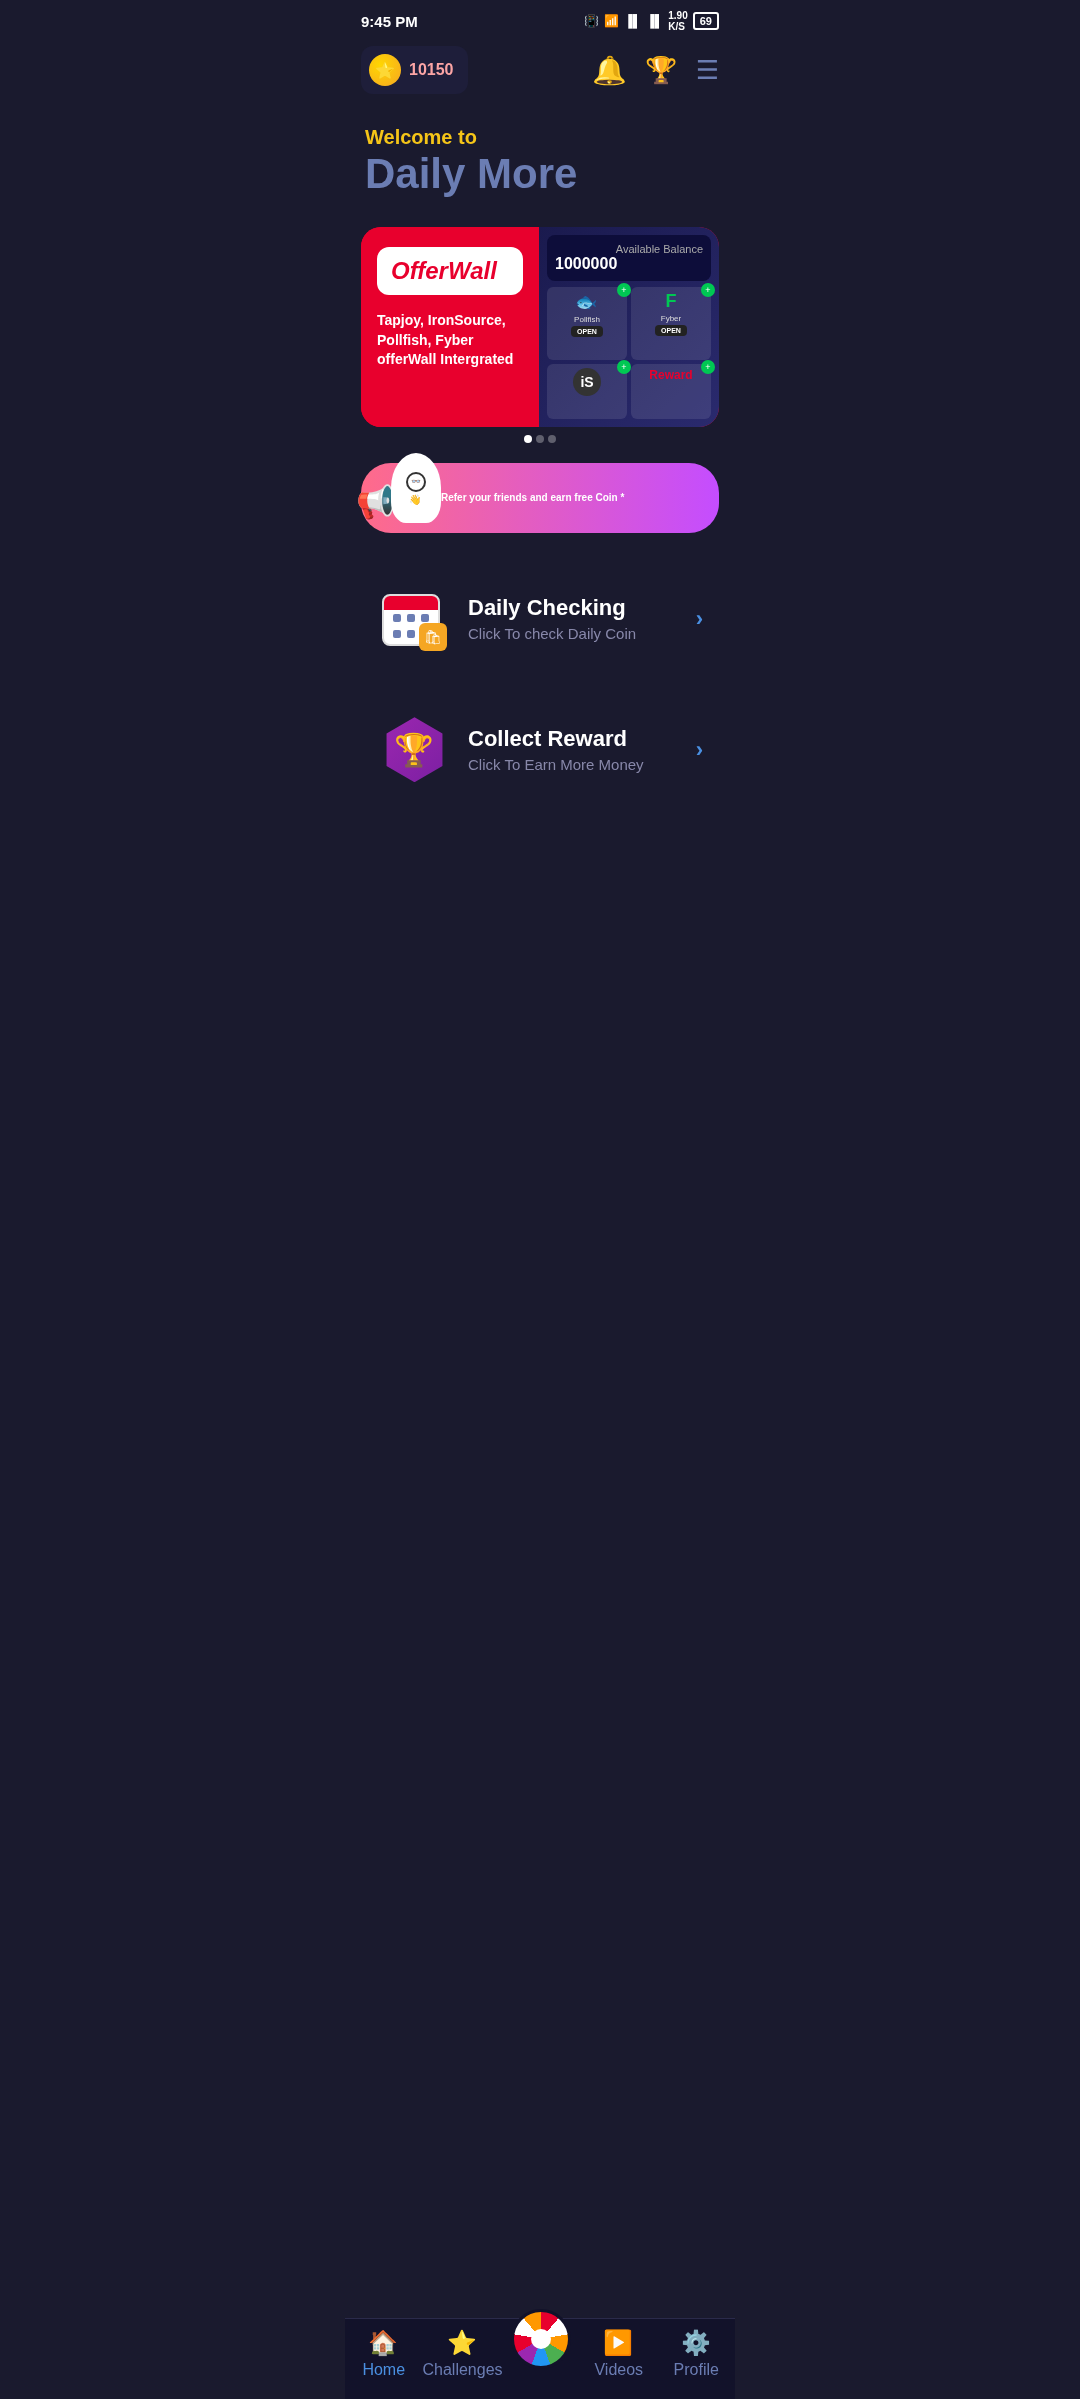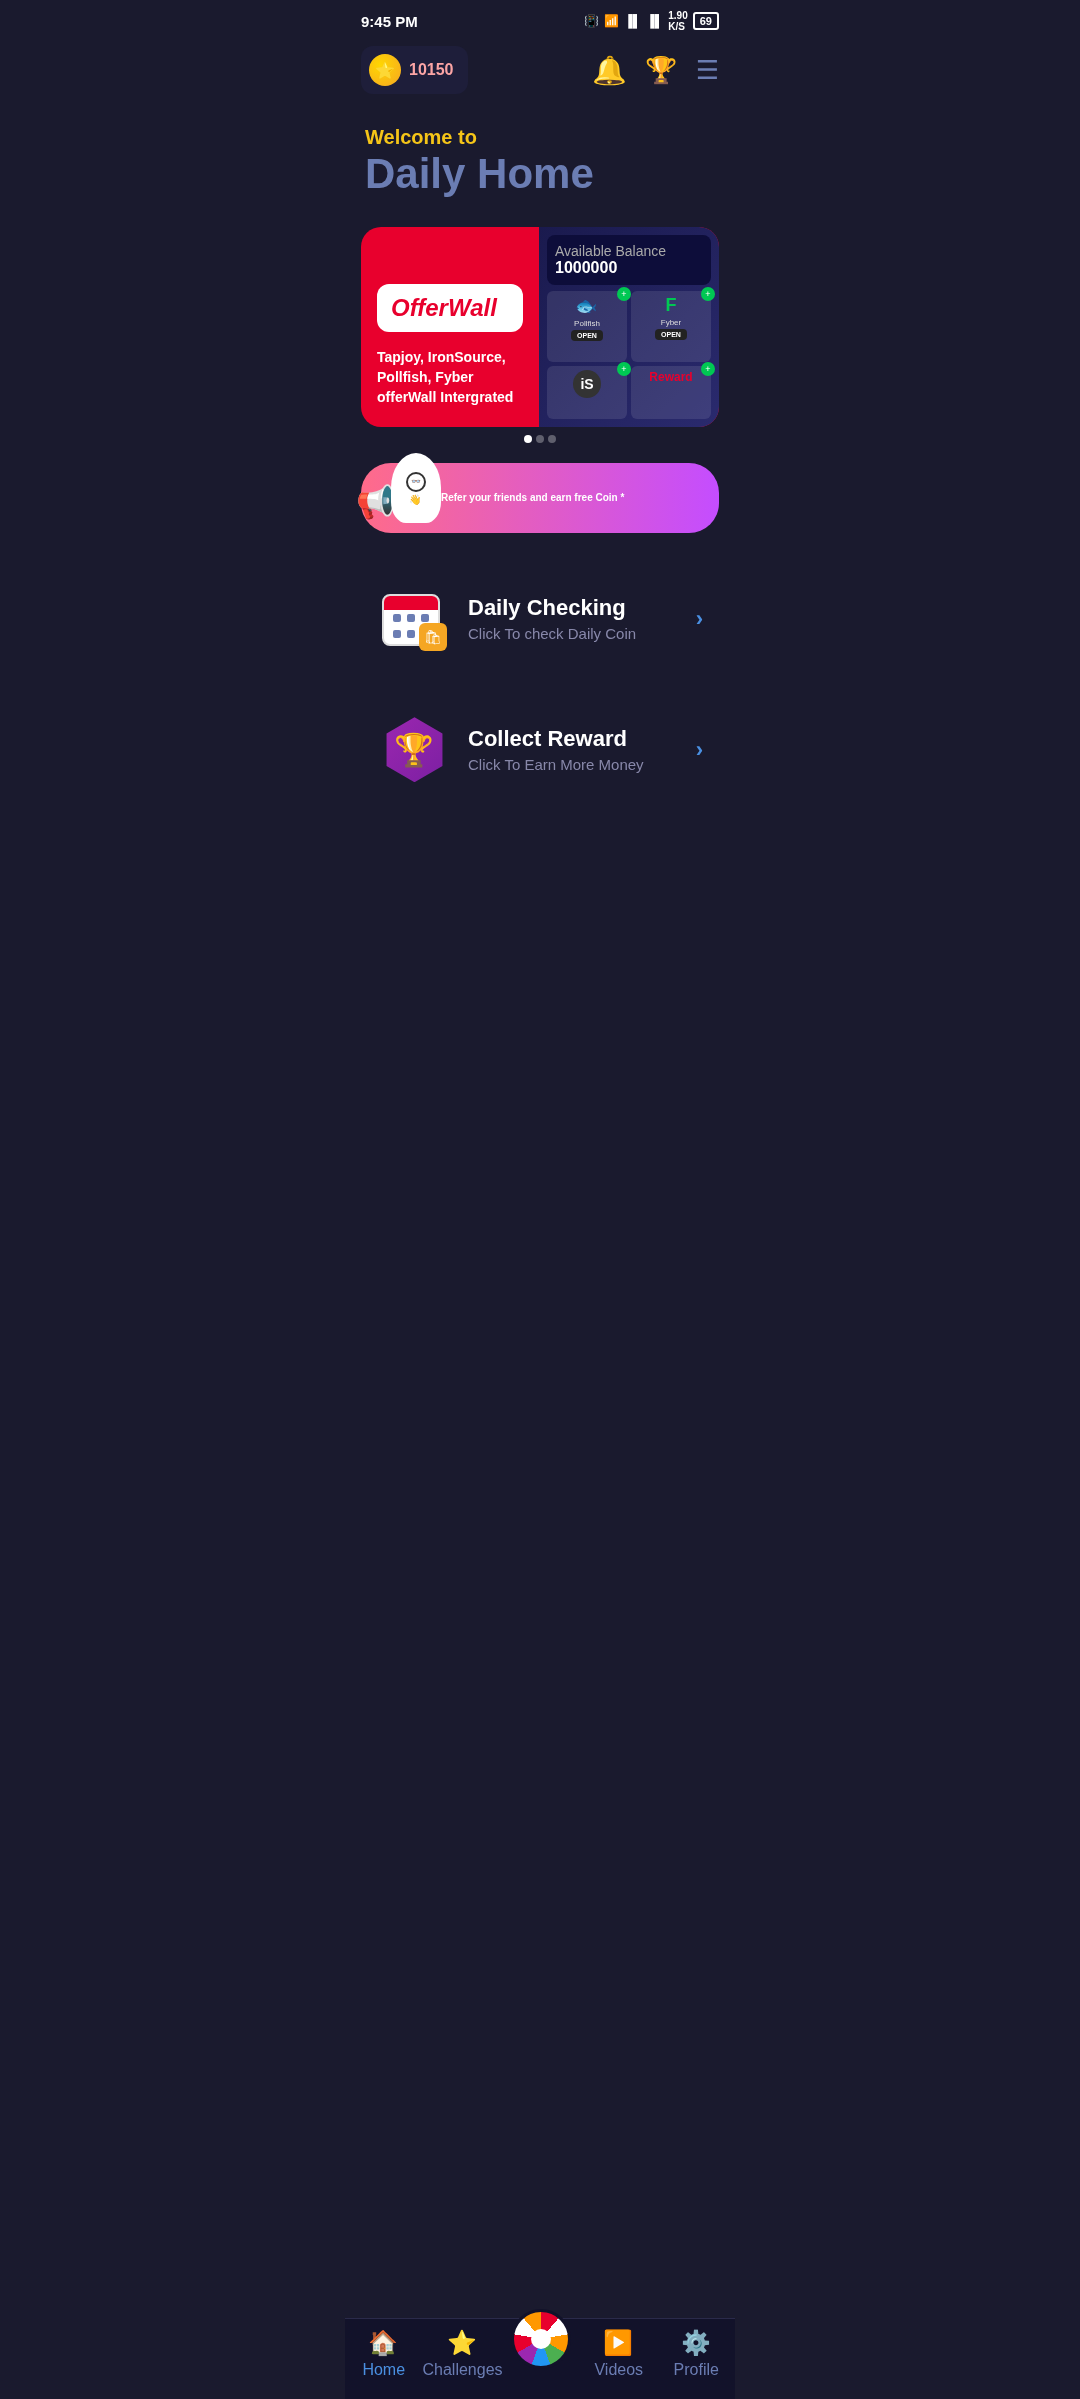--- a/index.html
+++ b/index.html
@@ -88,22 +88,21 @@
       display: flex;
       min-height: 200px;
       position: relative;
     }
     .banner-left {
       flex: 1;
       padding: 20px 16px;
       background: #e8002d;
       display: flex;
       flex-direction: column;
-      justify-content: flex-end;
-      border-radius: 28px;
+      justify-content: flex-start;
     }
     .offerwall-title-box {
       background: #fff;
       border-radius: 12px;
       padding: 10px 14px;
       margin-bottom: 16px;
     }
     .offerwall-title {
       color: #e8002d;
       font-size: 24px;
@@ -123,21 +122,21 @@
       flex-direction: column;
       padding: 8px;
       position: relative;
     }
     .mock-balance-box {
       background: #0d0d3a;
       border-radius: 8px;
       padding: 8px;
       margin-bottom: 6px;
     }
-    .mock-balance-label { color: #aaa; font-size: 14px; }
+    .mock-balance-label { color: #aaa; font-size: 11px; text-align: right; }
     .mock-balance-amount { color: #fff; font-size: 16px; font-weight: 900; }
     .mock-provider-grid {
       display: grid;
       grid-template-columns: 1fr 1fr;
       gap: 4px;
       flex: 1;
     }
     .mock-provider-item {
       background: rgba(255,255,255,0.1);
       border-radius: 6px;
@@ -393,21 +392,21 @@
   </div>
   <div class="header-icons">
     <span class="bell-icon">🔔</span>
     <span class="leaderboard-icon">🏆</span>
     <span class="menu-icon">☰</span>
   </div>
 </div>
 
 <div class="welcome-section">
   <div class="welcome-to">Welcome to</div>
-  <div class="daily-earn">Daily Home</div>
+  <div class="daily-earn">Daily More</div>
 </div>
 
 <div class="banner-section">
   <div class="banner-card">
     <div class="banner-left">
       <div class="offerwall-title-box">
         <div class="offerwall-title">OfferWall</div>
       </div>
       <div class="banner-desc">Tapjoy, IronSource,<br>Pollfish, Fyber<br>offerWall Intergrated</div>
     </div>

